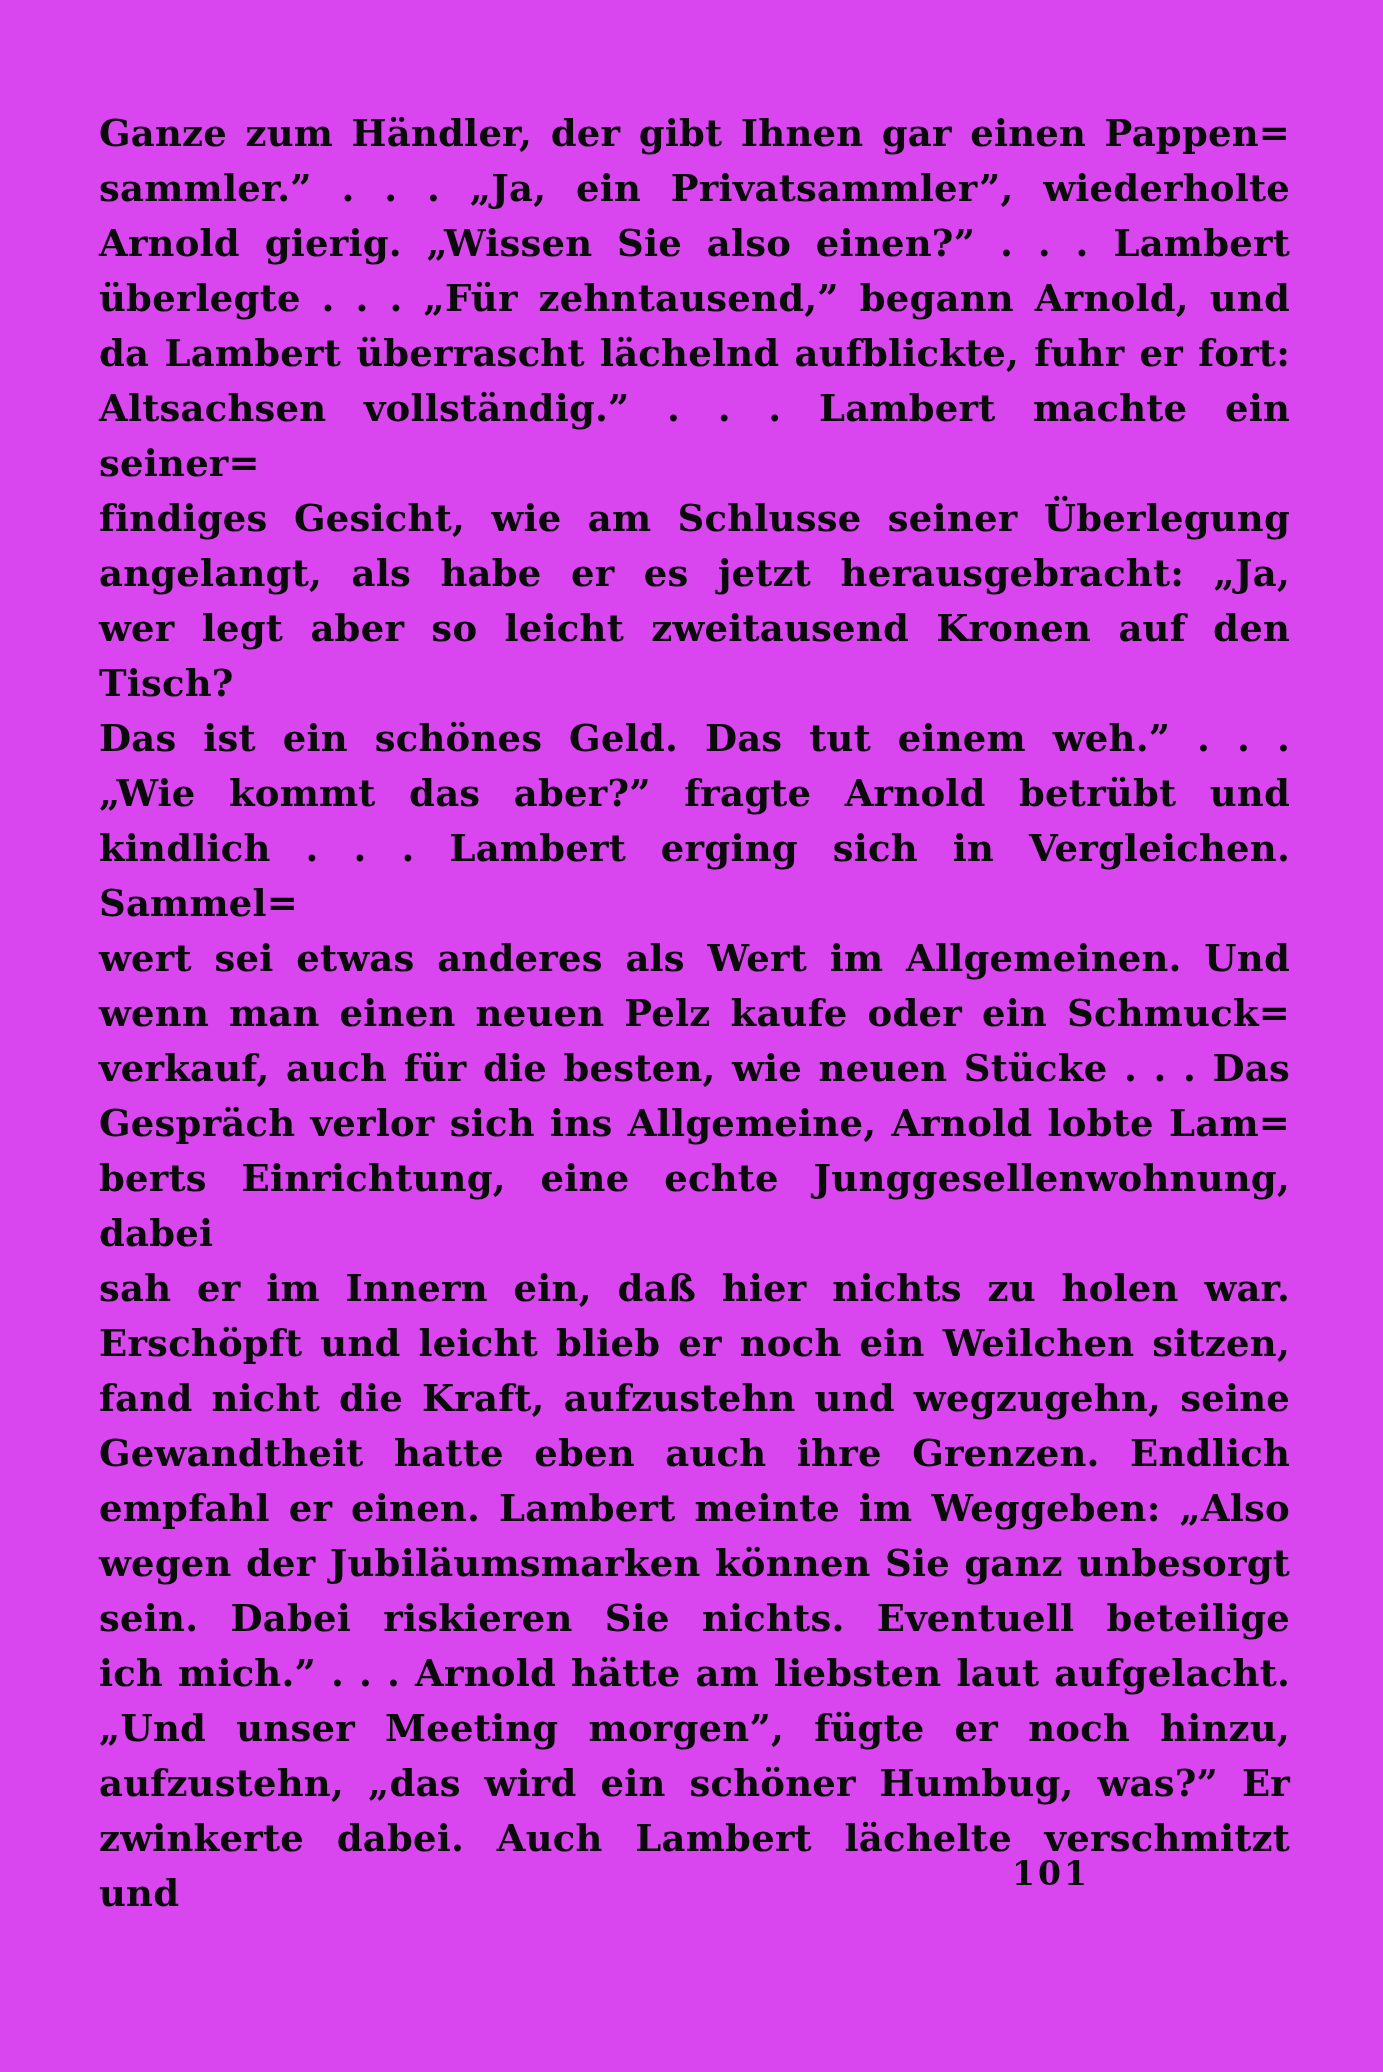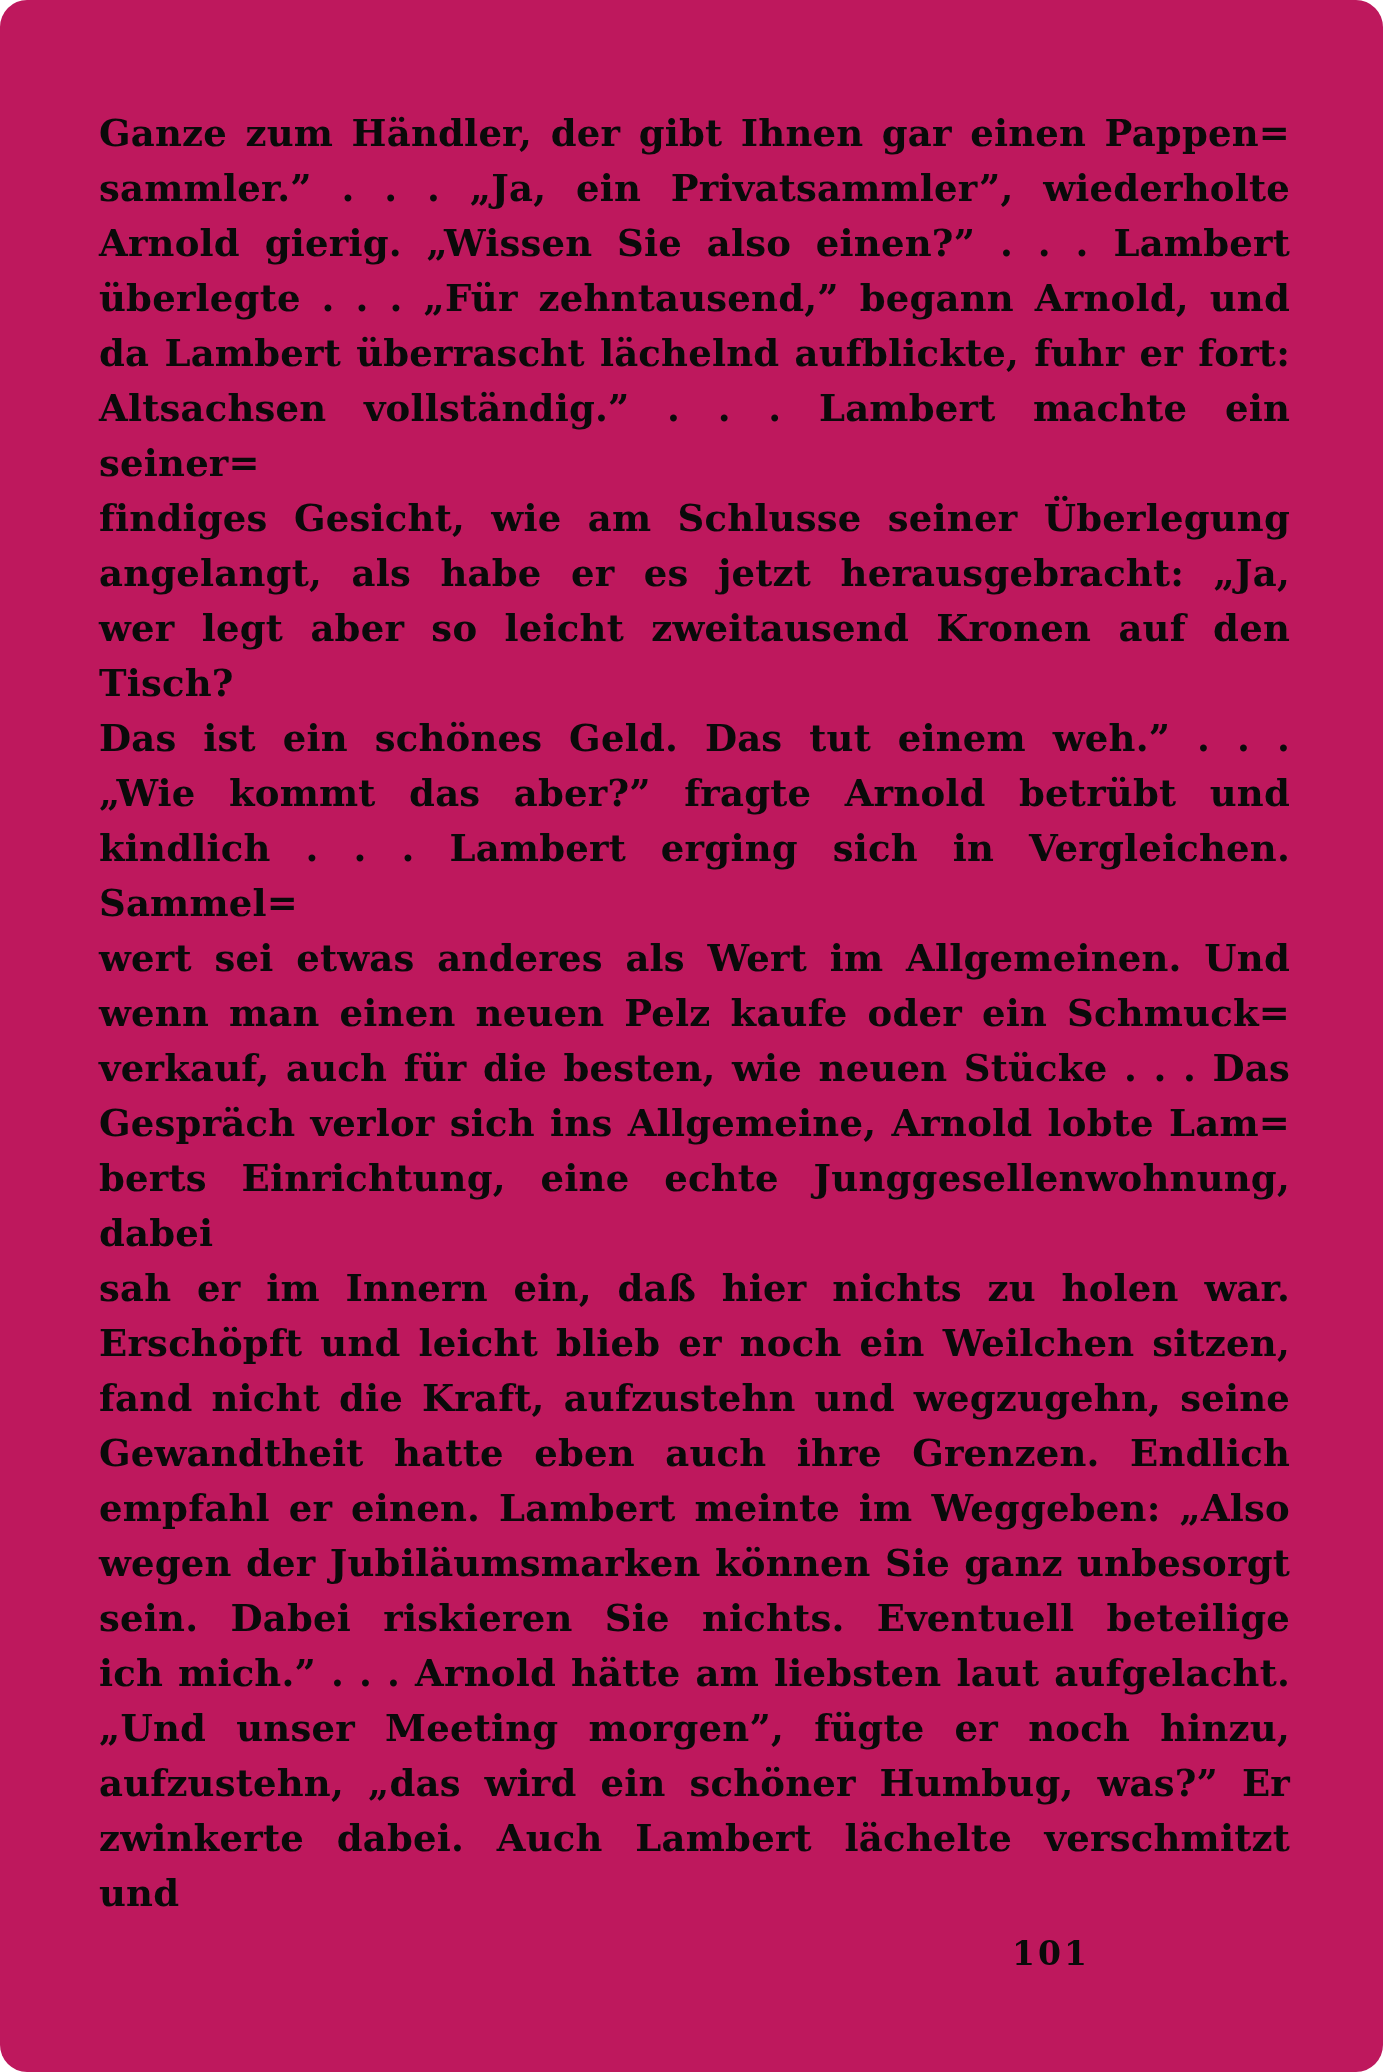--- a/index.html
+++ b/index.html
@@ -10,42 +10,41 @@
   }
   body {
     position: relative;
     font-family: "DejaVu Serif", serif;
     color: #0a0a0a;
     overflow: hidden;
   }
   .page {
     position: absolute;
     inset: 0;
-    background: #be185d;
-    border-radius: 27px;
+    background: #d946ef;
   }
   .text-block {
     position: absolute;
     left: 99px;
     top: 106px;
     width: 1191px;
   }
   .line {
     font-size: 37px;
     font-weight: 700;
     line-height: 55px;
     text-align: justify;
     text-align-last: justify;
     letter-spacing: 0.2px;
     word-spacing: 1px;
   }
   .page-number {
     position: absolute;
     left: 1012px;
-    top: 1934px;
+    top: 1854px;
     font-size: 33px;
     font-weight: 700;
     letter-spacing: 3px;
     color: #0a0a0a;
   }
 </style>
 </head>
 <body>
 
 <div class="page">

